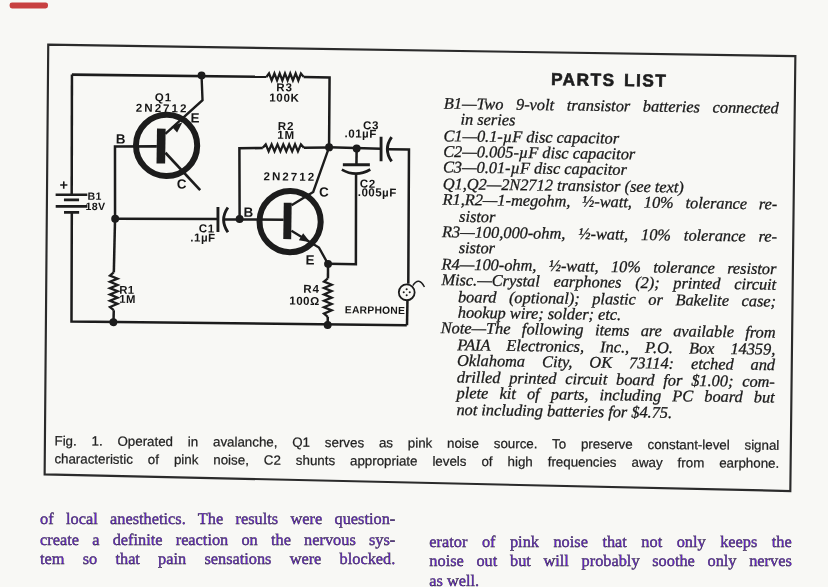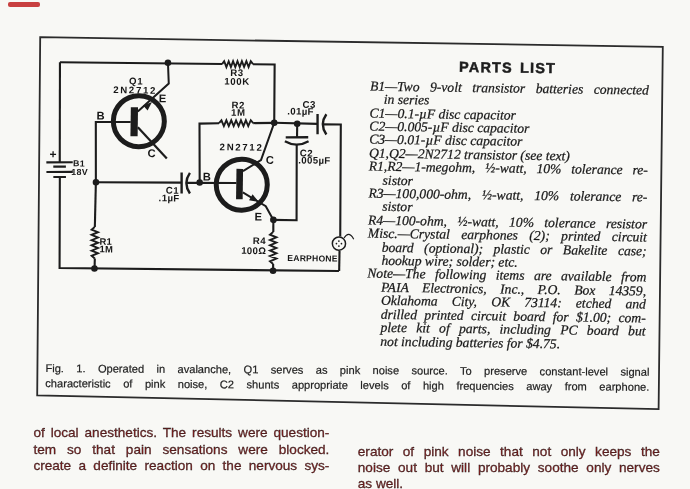--- a/index.html
+++ b/index.html
@@ -8,22 +8,22 @@
      transform:rotate(0.8deg);transform-origin:0 0;}
 .plhead{position:absolute;left:330px;top:16.5px;width:276px;text-align:center;line-height:14px;
         font-size:14.4px;font-weight:bold;letter-spacing:1.2px;word-spacing:2px;color:#1d1d1d;-webkit-text-stroke:0.5px #1d1d1d;}
 .pl{position:absolute;left:330.6px;top:37.8px;width:279px;
     font-family:"Liberation Serif",serif;font-style:italic;font-size:13.6px;
     line-height:13.4px;color:#1a1a1a;-webkit-text-stroke:0.25px #1a1a1a;}
 .pl div{padding-left:14px;text-indent:-14px;}
 .j{text-align:justify;text-align-last:justify;}
 .cap{position:absolute;left:10.2px;top:324.4px;width:604px;font-size:11.1px;line-height:15px;
      color:#222;-webkit-text-stroke:0.2px #222;transform:rotate(-0.45deg);transform-origin:0 0;}
-.col{position:absolute;font-family:Liberation Sans, sans-serif;font-size:13.6px;
-     line-height:16.2px;color:#7f1d1d;-webkit-text-stroke:0.3px #1d1d1d;}
+.col{position:absolute;font-family:Liberation Serif, serif;font-size:13.6px;
+     line-height:16.2px;color:#6d28d9;-webkit-text-stroke:0.3px #1d1d1d;}
 .c2{padding-left:14px;text-indent:0 !important;}
 </style></head>
 <body>
 <div class="red"></div>
 <svg width="690" height="489" style="position:absolute;left:0;top:0;z-index:5;pointer-events:none">
     <polygon points="40.2,37.2 662.8,46.8 658.6,409.2 37.2,395.3" fill="none" stroke="#2b2b2b" stroke-width="1.8"></polygon>
   </svg>
 <div class="box">
 <svg width="623" height="359" viewBox="0 0 623 359" style="position:absolute;left:0;top:0">
       <polyline points="20.3,24.9 182.4,24.5" fill="none" stroke="#1c1c1c" stroke-width="2.1" stroke-linejoin="miter"></polyline>
@@ -133,20 +133,20 @@
 <div class="j c2">plete kit of parts, including PC board but</div>
 <div class="c2">not including batteries for $4.75.</div>
 </div>
 <div class="cap">
 <div class="j">Fig. 1. Operated in avalanche, Q1 serves as pink noise source. To preserve constant-level signal</div>
 <div class="j">characteristic of pink noise, C2 shunts appropriate levels of high frequencies away from earphone.</div>
 </div>
 </div>
 <div class="col" style="left:33.4px;top:425.3px;width:296px;">
 <div class="j">of local anesthetics. The results were question-</div>
+<div class="j">create a definite reaction on the nervous sys-</div>
 <div class="j">tem so that pain sensations were blocked.</div>
-<div class="j">create a definite reaction on the nervous sys-</div>
 </div>
 <div class="col" style="left:357.8px;top:444px;width:302px;">
 <div class="j">erator of pink noise that not only keeps the</div>
 <div class="j">noise out but will probably soothe only nerves</div>
 <div>as well.</div>
 </div>
 
 </body></html>

